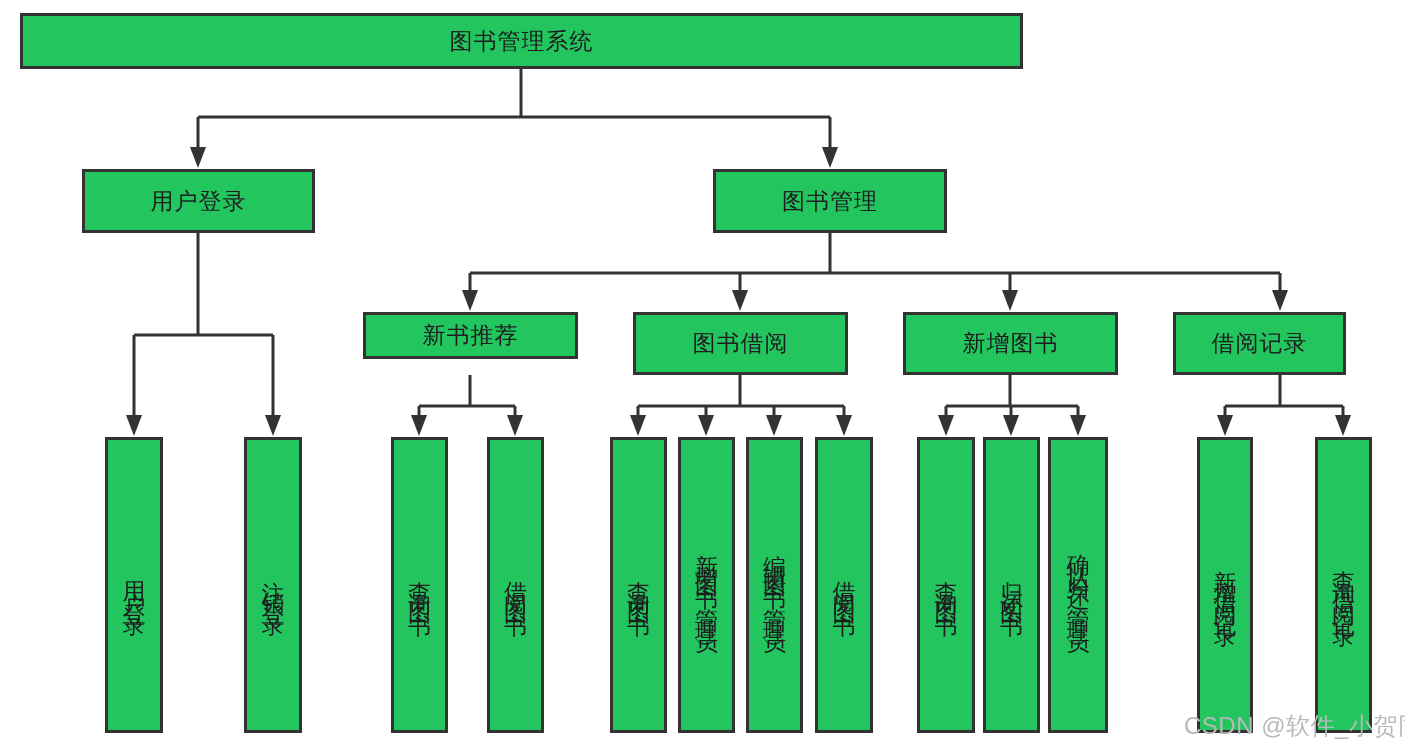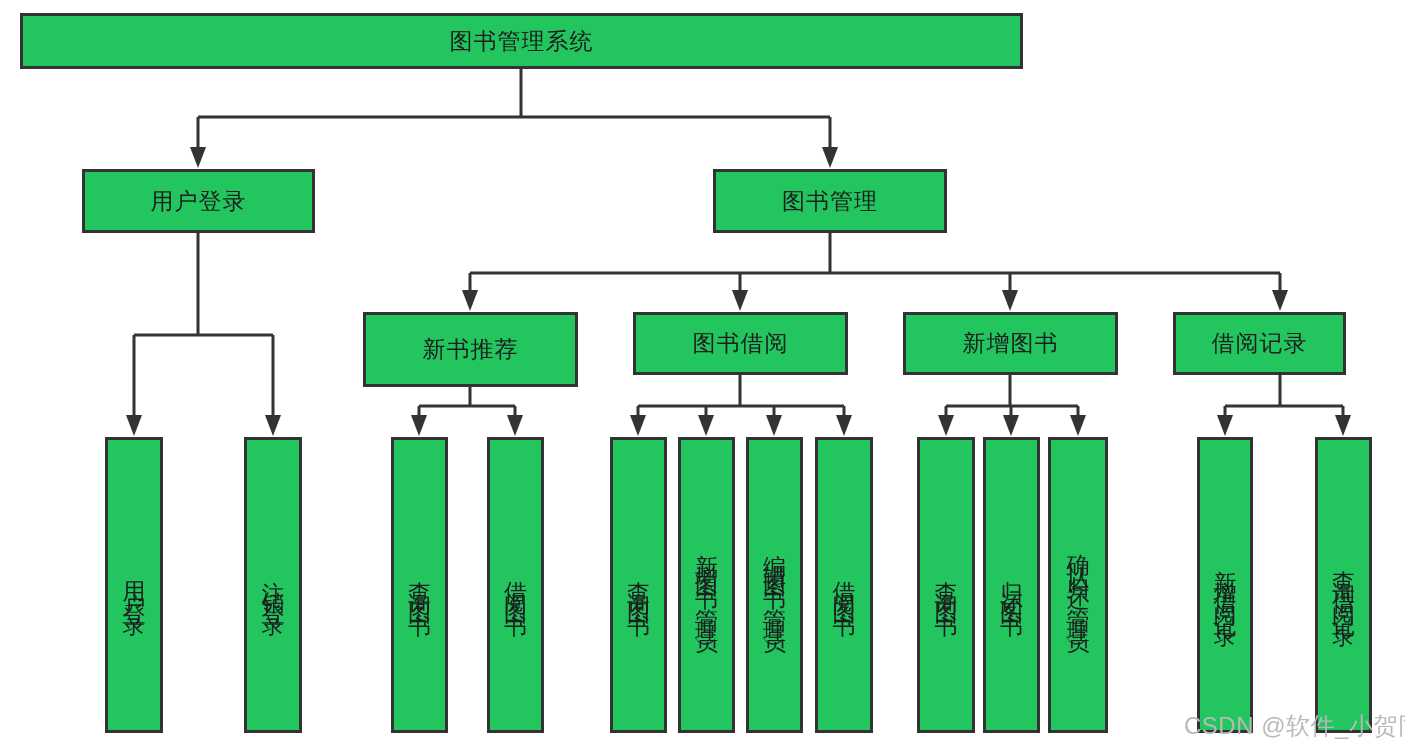--- a/index.html
+++ b/index.html
@@ -18,21 +18,21 @@
   .node.v .vt{
     writing-mode:vertical-rl;text-orientation:mixed;
     letter-spacing:11px;line-height:1;white-space:nowrap;
   }
   
   .b-root{left:20px;top:13px;width:1003px;height:56px;}
   
   .b-login{left:82px;top:169px;width:233px;height:64px;}
   .b-mgmt{left:713px;top:169px;width:234px;height:64px;}
   
-  .b-new{left:363px;top:312px;width:215px;height:75px;}
+  .b-new{left:363px;top:312px;width:215px;height:47px;}
   .b-borrow{left:633px;top:312px;width:215px;height:63px;}
   .b-current{left:903px;top:312px;width:215px;height:63px;}
   .b-records{left:1173px;top:312px;width:173px;height:63px;}
   
   .b-v1{left:105px;top:437px;width:58px;height:296px;}
   .b-v2{left:244px;top:437px;width:58px;height:296px;}
   .b-v3{left:391px;top:437px;width:57px;height:296px;}
   .b-v4{left:487px;top:437px;width:57px;height:296px;}
   .b-v5{left:610px;top:437px;width:57px;height:296px;}
   .b-v6{left:678px;top:437px;width:57px;height:296px;}

